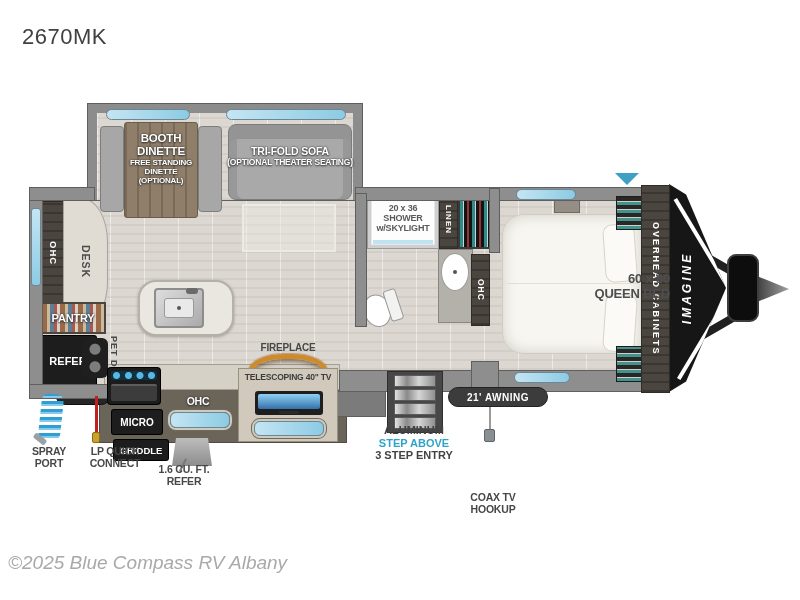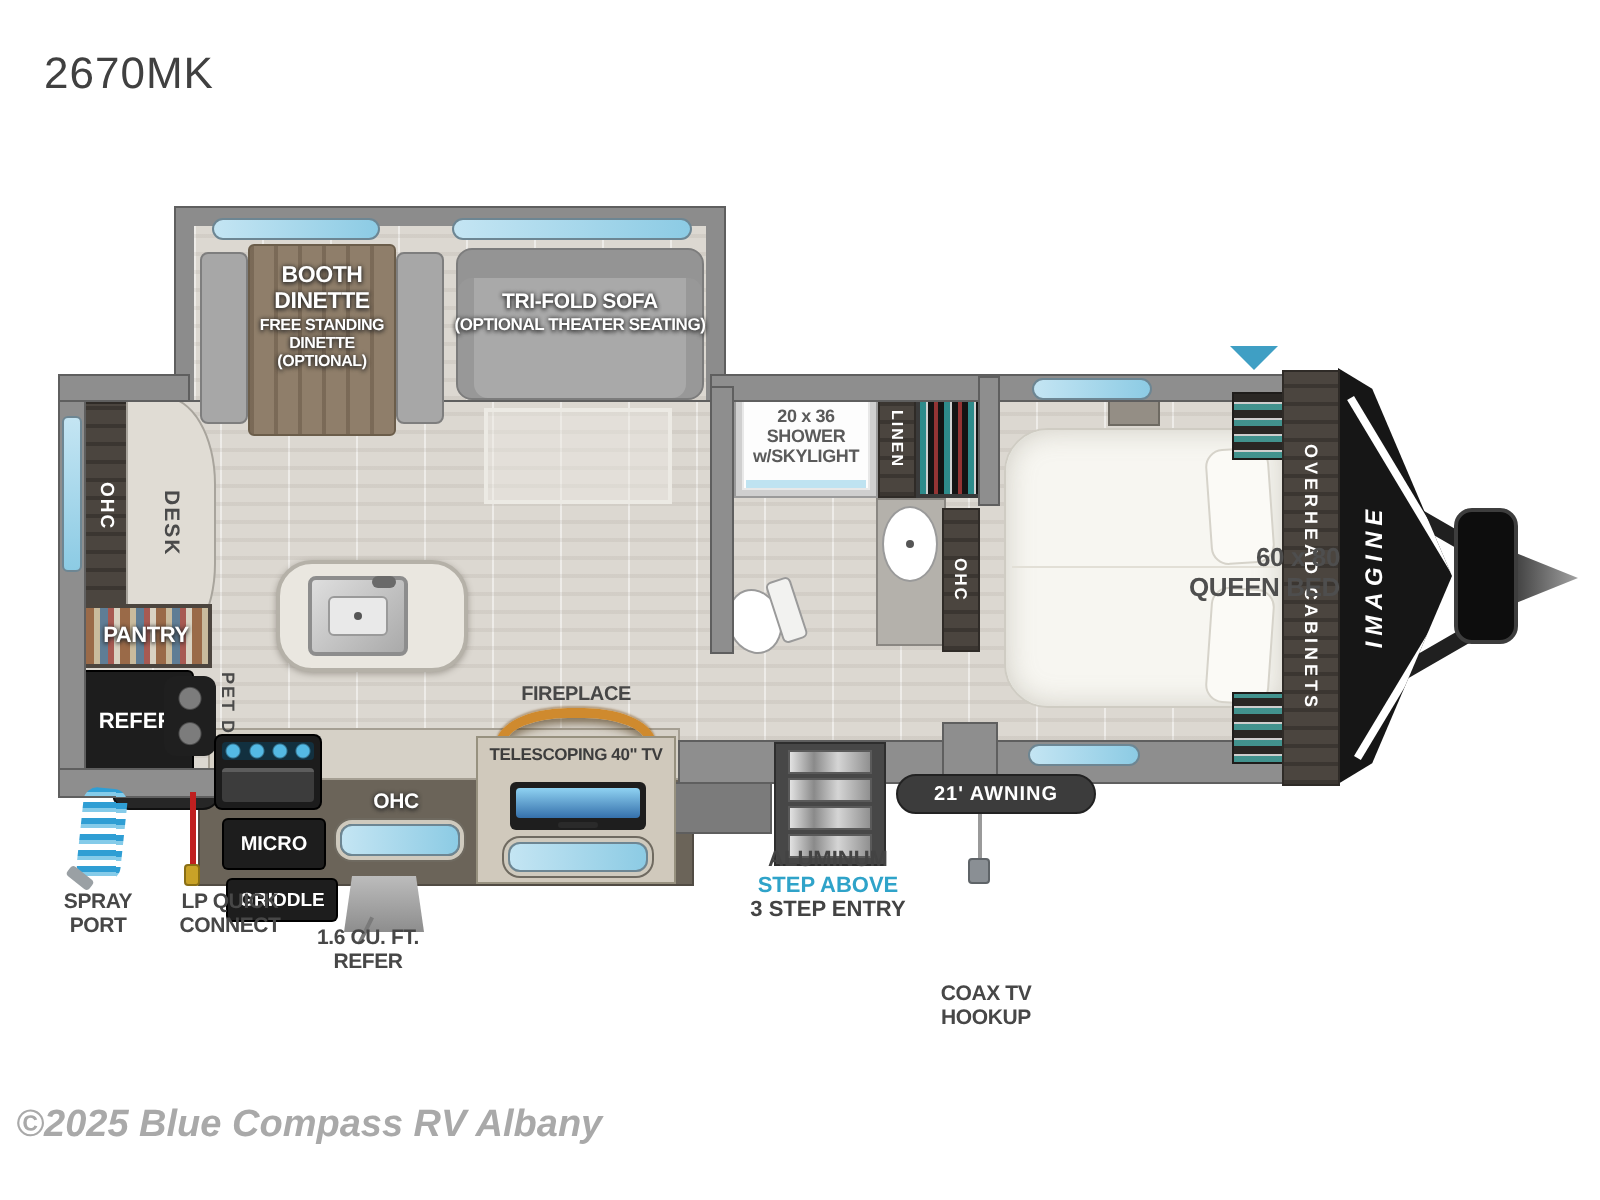--- a/index.html
+++ b/index.html
@@ -24,21 +24,21 @@
   .blk{background:#1d1d1d;color:#fff;font-weight:bold;display:flex;align-items:center;justify-content:center;
        border-radius:2px;box-shadow:0 0 0 1px #000;}
   .steps-line{font-weight:bold;text-align:center;line-height:1.15;}
 </style>
 </head>
 <body>
 
 <div id="canvas">
 
   <div class="abs" style="left:22px;top:24px;font-size:22px;color:#404040;letter-spacing:0.5px;">2670MK</div>
-  <div class="abs" style="left:8px;top:552px;font-size:19px;font-weight:bold;font-style:italic;color:#a9a9a9;">©2025 Blue Compass RV Albany</div>
+  <div class="abs" style="left:8px;top:552px;font-size:19px;font-weight:normal;font-style:italic;color:#a9a9a9;">©2025 Blue Compass RV Albany</div>
 
   <div class="abs floor" style="left:88px;top:104px;width:274px;height:96px;border:9px solid #8c8c8c;border-bottom:none;box-shadow:0 0 0 1px #5f5f5f;z-index:3;"></div>
   <div class="abs winh" style="left:106px;top:109px;width:84px;height:11px;z-index:5;"></div>
   <div class="abs winh" style="left:226px;top:109px;width:120px;height:11px;z-index:5;"></div>
 
   <div class="abs" style="left:100px;top:126px;width:24px;height:86px;background:#a7a7a7;border:1px solid #7e7e7e;border-radius:4px;z-index:4;"></div>
   <div class="abs" style="left:198px;top:126px;width:24px;height:86px;background:#a7a7a7;border:1px solid #7e7e7e;border-radius:4px;z-index:4;"></div>
   <div class="abs" style="left:124px;top:122px;width:74px;height:96px;border-radius:3px;z-index:4;
        background:#8f7e6a;background-image:repeating-linear-gradient(90deg,rgba(60,45,30,.25) 0 2px,transparent 2px 12px);border:1px solid #6b5d4a;"></div>
   <div class="abs" style="left:100px;top:132px;width:122px;height:80px;z-index:5;">

